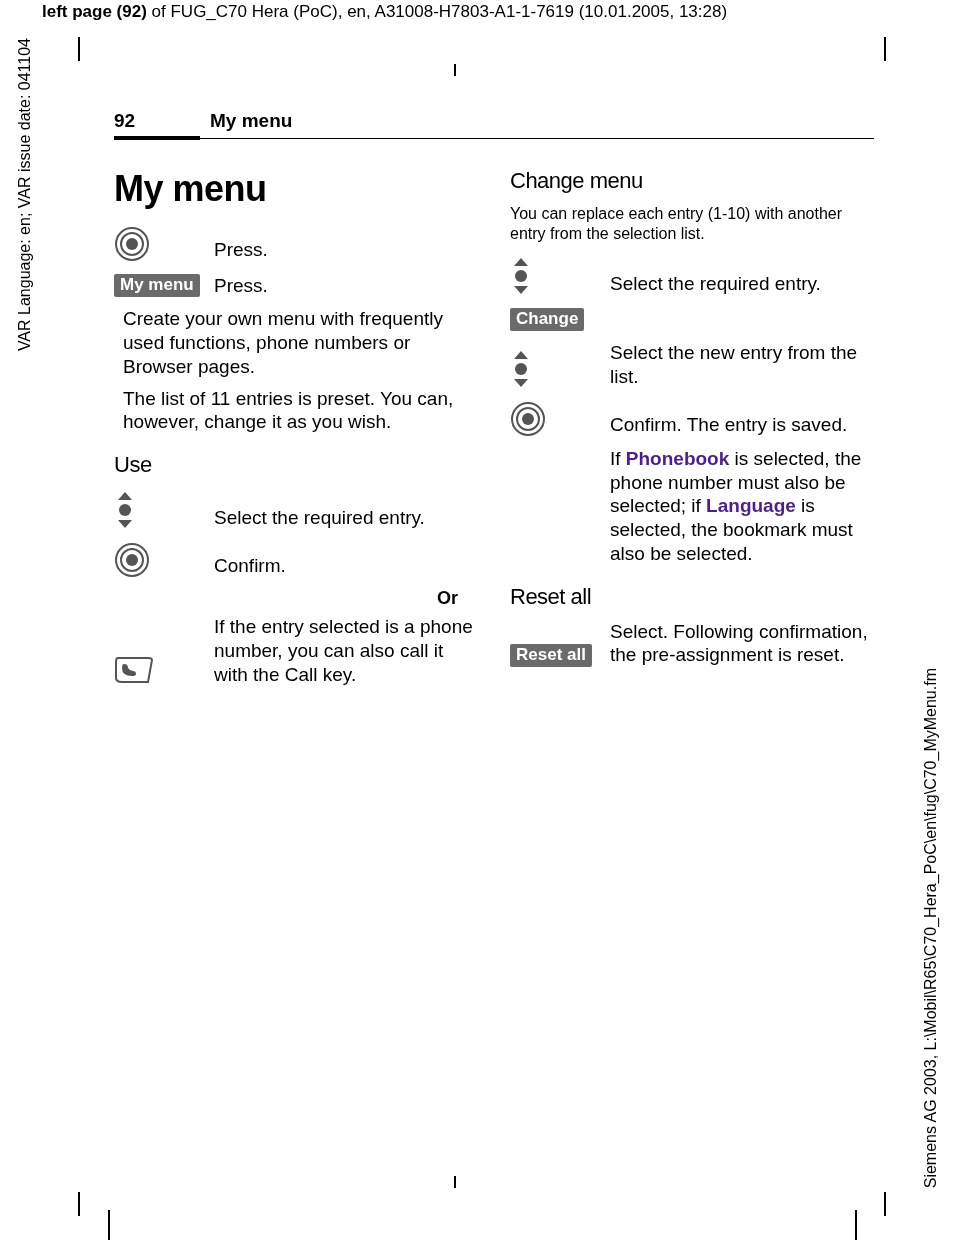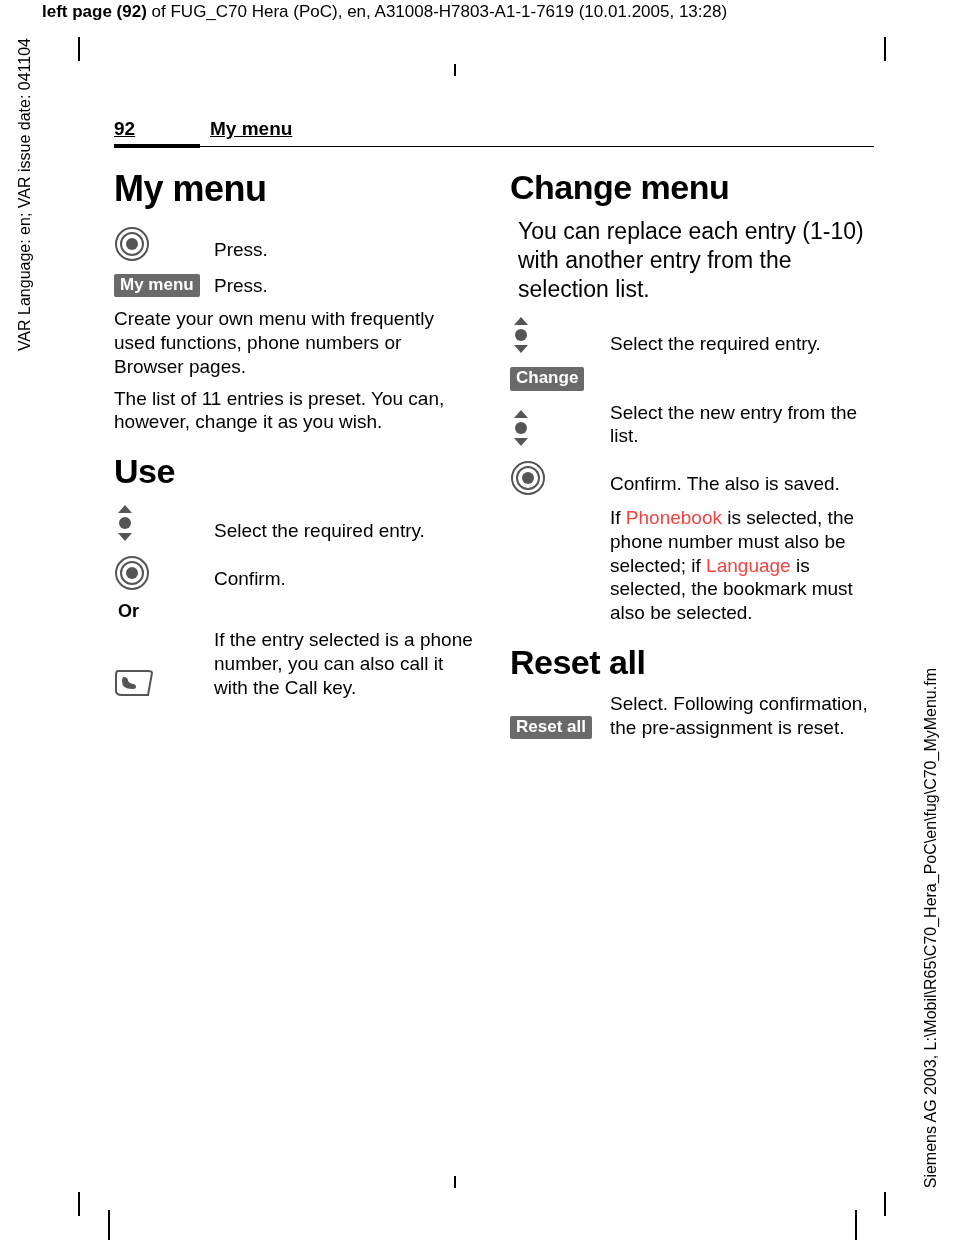--- a/index.html
+++ b/index.html
@@ -11,45 +11,45 @@
   .top-meta .bold { font-weight: 700; }
 
   
   .crop { position: absolute; background: #000; }
 
   
   .side-left { position: absolute; top: 38px; left: 16px; writing-mode: vertical-rl; text-orientation: mixed; font-size: 16px; transform: rotate(180deg); }
   .side-right { position: absolute; bottom: 40px; right: 14px; writing-mode: vertical-rl; text-orientation: mixed; font-size: 16px; transform: rotate(180deg); }
 
   
-  .runhead { position: absolute; top: 118px; left: 114px; width: 760px; text-decoration: underline; }
+  .runhead { position: absolute; top: 110px; left: 114px; width: 760px; }
   .runhead-row { display: flex; align-items: baseline; }
   .page-num { font-weight: 700; font-size: 19px; width: 96px; }
   .run-title { font-weight: 700; font-size: 19px; }
   .runhead-rule { margin-top: 4px; height: 4px; background: #000; width: 86px; }
   .runhead-line { position: absolute; top: 28px; left: 86px; width: 674px; height: 1px; background: #000; }
 
   
   .columns { position: absolute; top: 158px; left: 114px; width: 770px; display: flex; gap: 36px; }
   .col { width: 360px; }
 
   h1.title { font-size: 36px; font-weight: 700; margin: 10px 0 14px 0; letter-spacing: -0.5px; }
-  h2.section { font-size: 34px; font-weight: 700; margin: 18px 0 10px 0; letter-spacing: -0.5px; }
+  h2.section { font-size: 22px; font-weight: 400; margin: 18px 0 10px 0; letter-spacing: -0.5px; }
 
   .row { display: flex; align-items: flex-end; margin-bottom: 10px; }
   .icon-cell { width: 100px; min-width: 100px; display: flex; align-items: flex-start; justify-content: flex-start; padding-top: 2px; }
   .text-cell { flex: 1; font-size: 19px; line-height: 1.25; }
 
-  p.body { font-size: 19px; line-height: 1.25; margin: 8px 0; }
-  p.sub { font-size: 23px; line-height: 1.25; margin: 0 0 10px 8px; }
-  .or { font-size: 18px; font-weight: 700; margin: 6px 4px; }
+  p.body { font-size: 19px; line-height: 1.25; margin: 8px 9px; }
+  p.sub { font-size: 16px; line-height: 1.25; margin: 0 0 10px 0; }
+  .or { font-size: 18px; font-weight: 700; margin: 6px 16px; text-align: right; }
 
   .softkey { display: inline-block; background: #6a6a6a; color: #fff; font-weight: 700; font-size: 17px; padding: 1px 6px 2px 6px; border-radius: 2px; line-height: 1.2; }
 
-  .inline-strong { font-weight: 400; color: #ef4444; }
+  .inline-strong { font-weight: 700; color: #4c1d95; }
   .bold-black { font-weight: 400; }
 
   svg { display: block; }
 </style>
 </head>
 <body>
 
 <div class="page">
 
   <div class="top-meta">
@@ -177,21 +177,21 @@
       </div>
 
       <div class="row">
         <div class="icon-cell">
           <svg width="36" height="36" viewBox="0 0 36 36">
             <circle cx="18" cy="18" r="16" fill="none" stroke="#555" stroke-width="2"></circle>
             <circle cx="18" cy="18" r="11" fill="none" stroke="#555" stroke-width="2"></circle>
             <circle cx="18" cy="18" r="6" fill="#555"></circle>
           </svg>
         </div>
-        <div class="text-cell">Confirm. The also is saved.</div>
+        <div class="text-cell">Confirm. The entry is saved.</div>
       </div>
 
       <div class="row">
         <div class="icon-cell"></div>
         <div class="text-cell">
           <span>If </span><span class="inline-strong">Phonebook</span><span> is selected, the phone number must also be selected; if </span><span class="inline-strong">Language</span><span> is selected, the bookmark must also be selected.</span>
         </div>
       </div>
 
       <h2 class="section">Reset all</h2>

